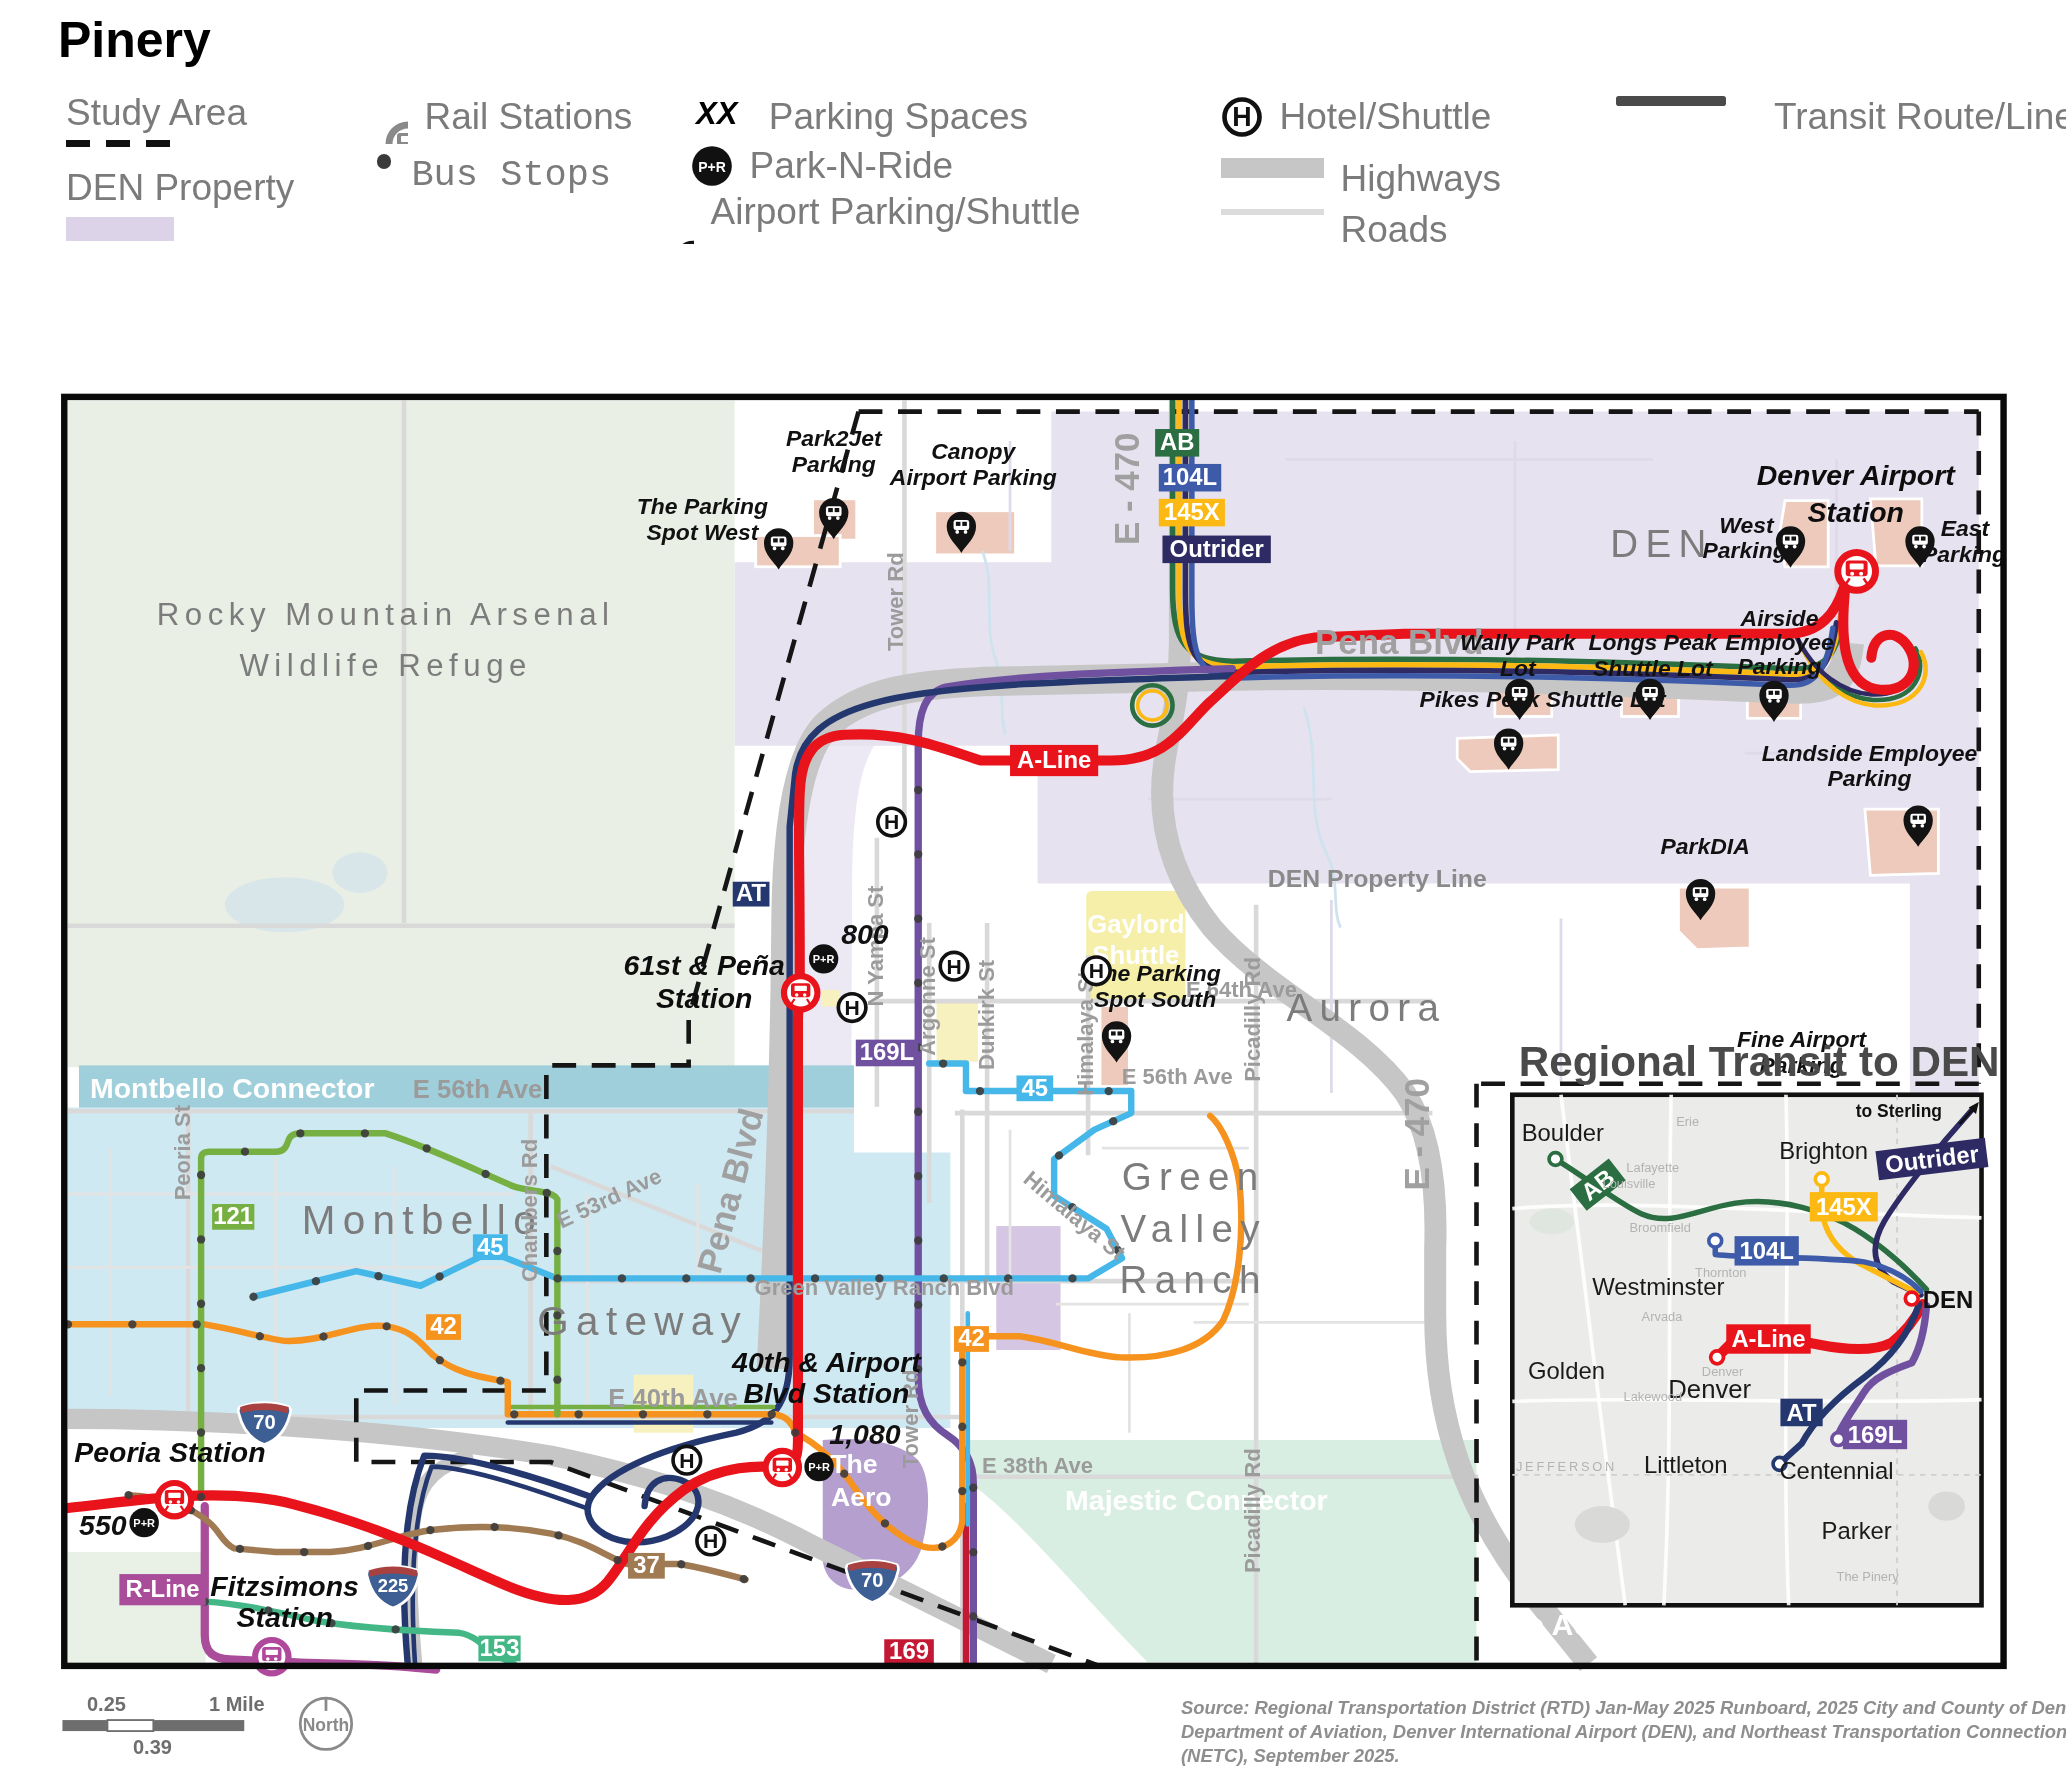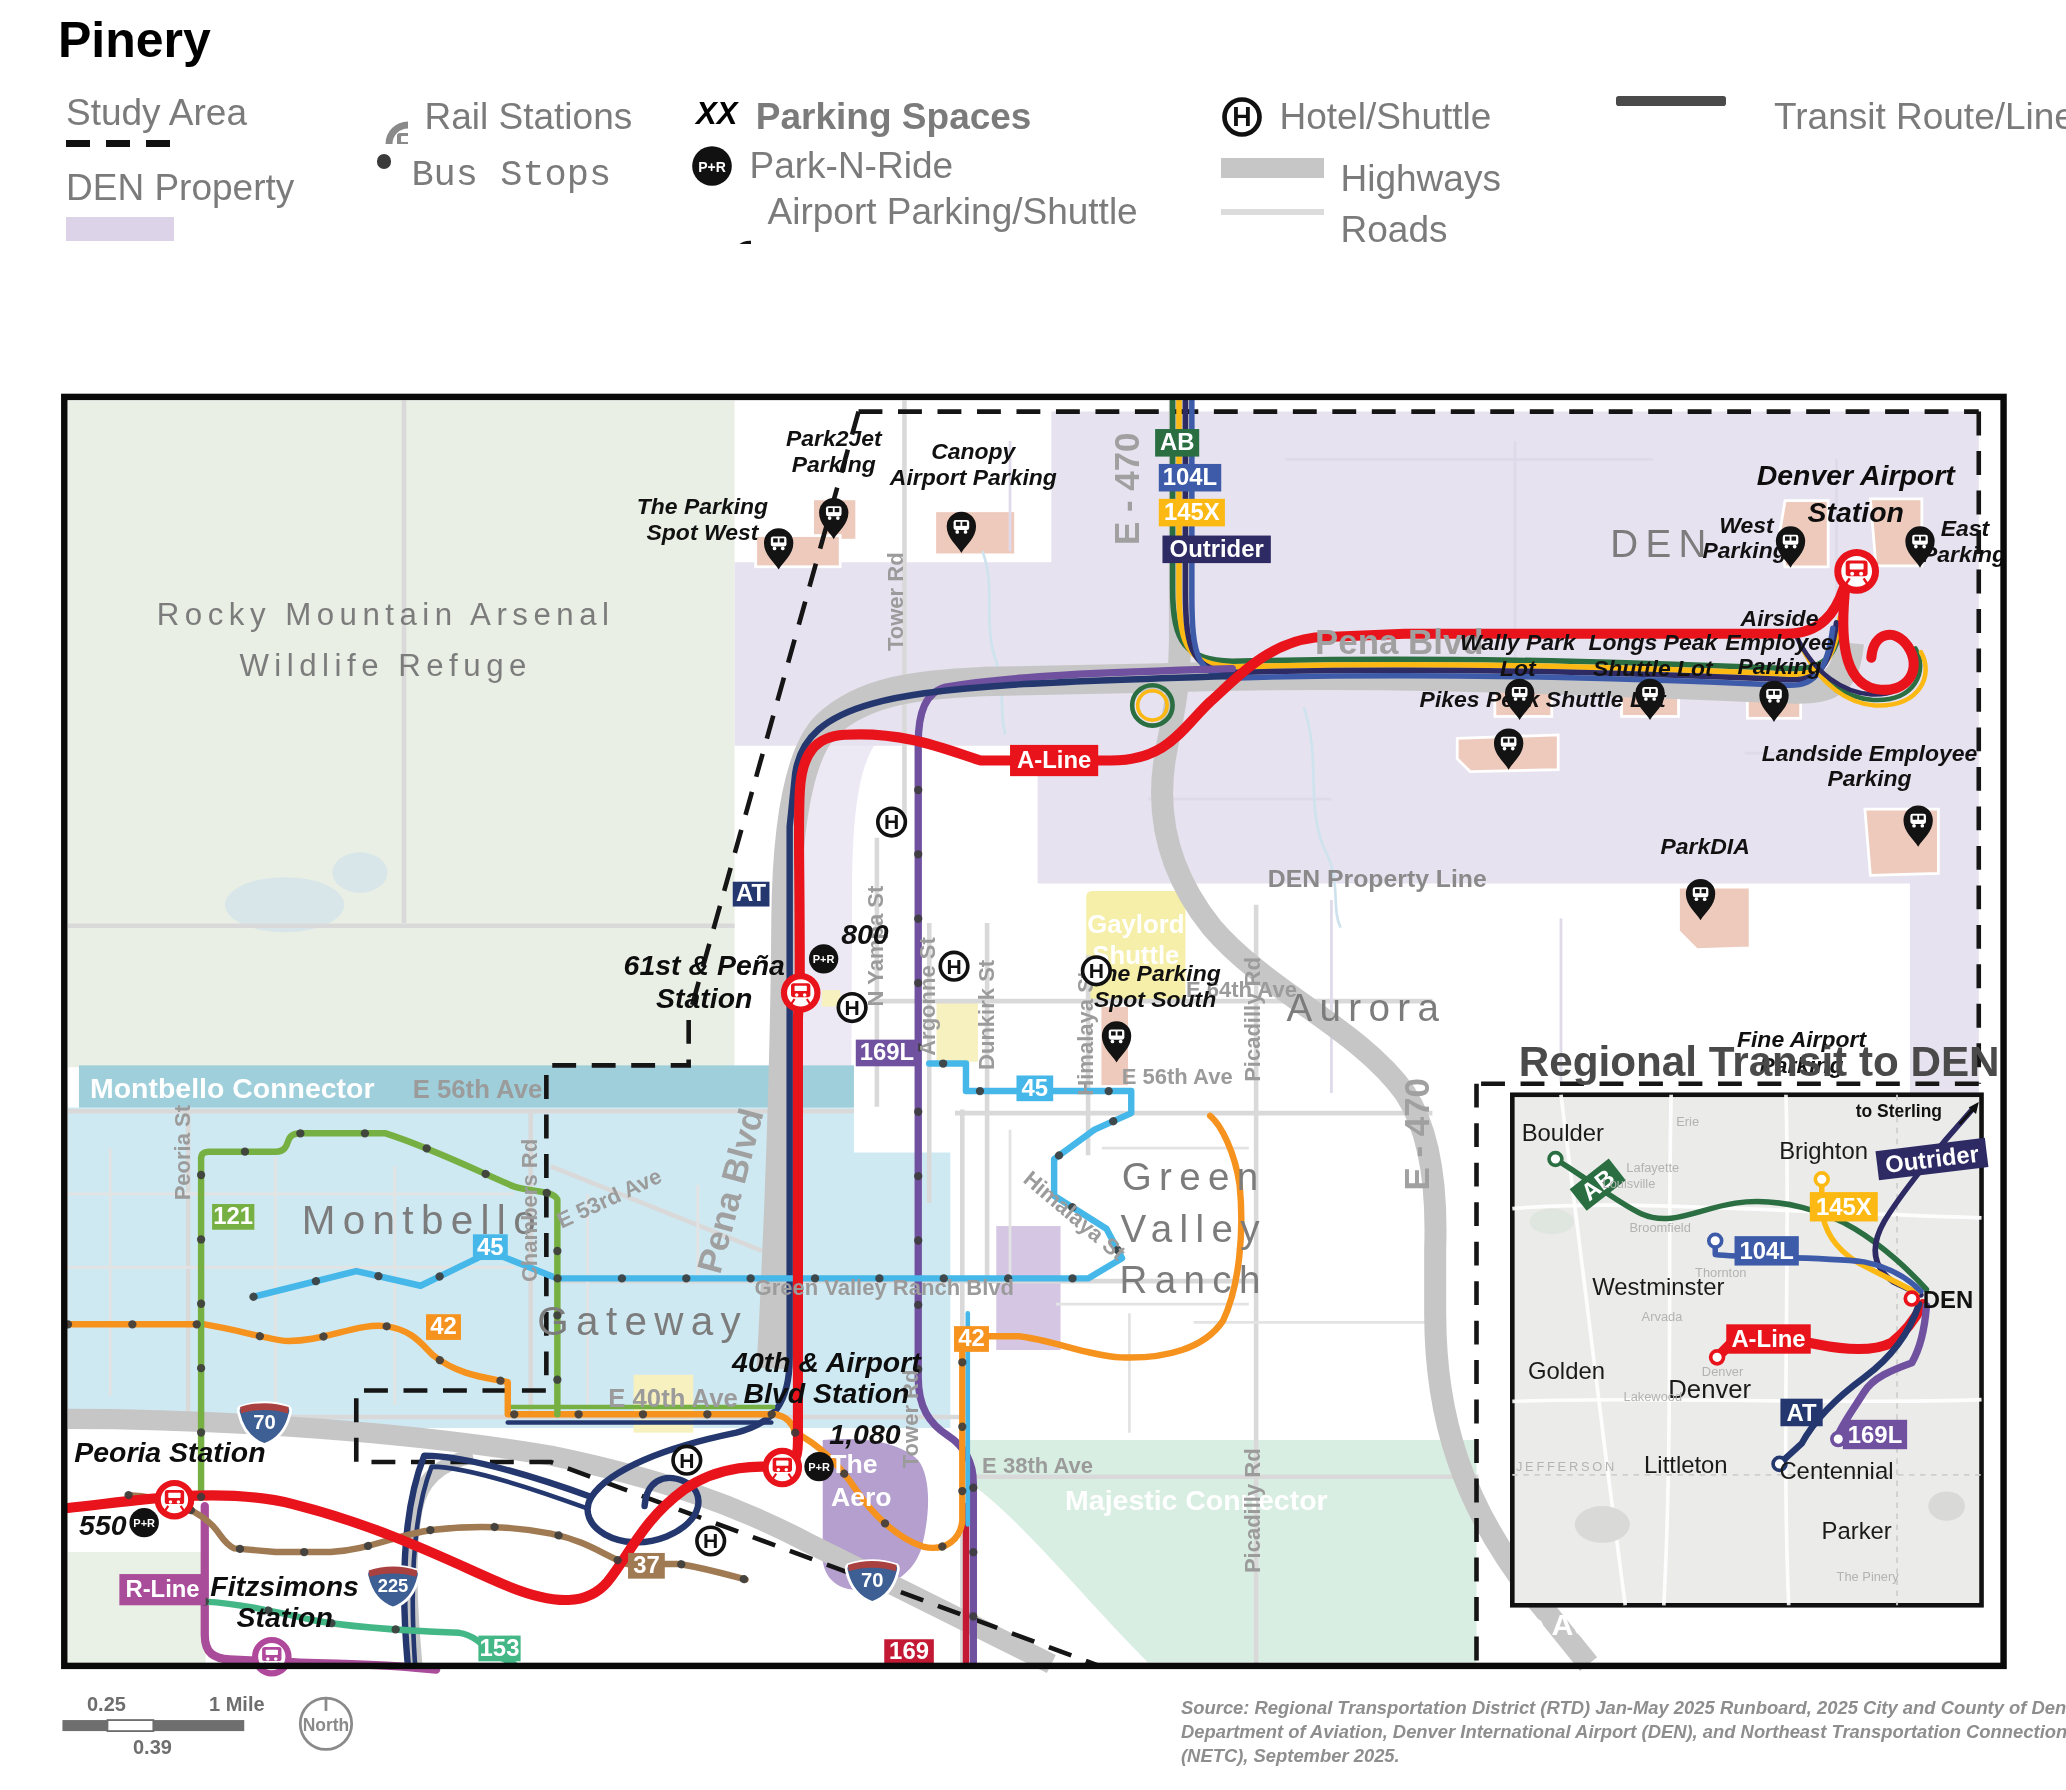--- a/index.html
+++ b/index.html
@@ -81,30 +81,30 @@
     </svg>
   <span class="lt">Rail Stations</span>
 </div>
 <div class="li" style="left:360px;top:154px;font-family:Liberation Mono, monospace;">
   <span class="busdot"></span>
   <span class="lt" style="margin-left:3.7px;">Bus Stops</span>
 </div>
 
 <div class="li" style="left:696px;top:96px;">
   <span class="xx">XX</span>
-  <span class="lt" style="margin-left:2px;font-weight:bold;">Parking Spaces</span>
+  <span class="lt" style="margin-left:15px;">Parking Spaces</span>
 </div>
 <div class="li" style="left:691px;top:145px;">
   <svg width="42" height="42" viewBox="-18 -18 36 36" style="position:static;">
     <circle r="17" fill="#111"></circle>
       <text y="5" text-anchor="middle" style="font-size:12px;font-weight:bold;fill:#fff;">P+R</text>
   </svg>
   <span class="lt">Park-N-Ride</span>
 </div>
-<div class="li" style="left:711px;top:191px;">
+<div class="li" style="left:654px;top:191px;">
   <svg width="40" height="53" viewBox="-17 -44 34 48" style="position:static;">
       <use href="#pin"></use>
     </svg>
   <span class="lt">Airport Parking/Shuttle</span>
 </div>
 
 <div class="li" style="left:1221px;top:96px;">
   <svg width="42" height="42" viewBox="-18 -18 36 36" style="position:static;">
     <circle r="15" fill="#fff" stroke="#111" stroke-width="4"></circle>
       <text y="8" text-anchor="middle" style="font-size:23px;font-weight:bold;fill:#111;">H</text>

